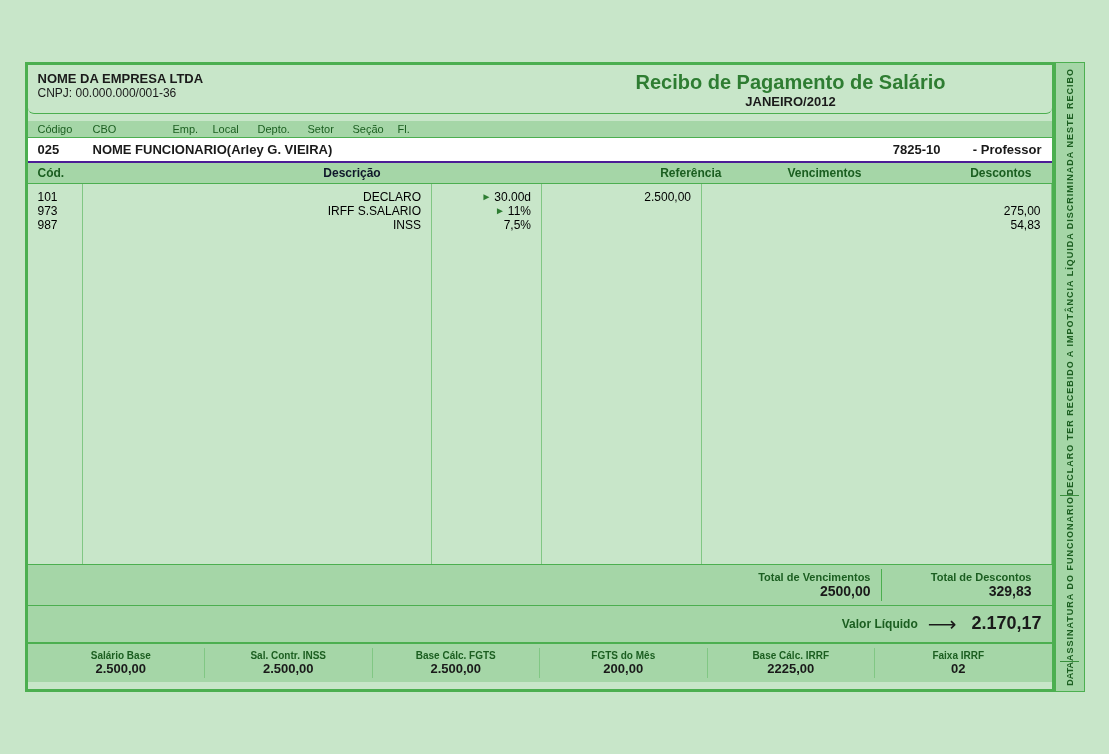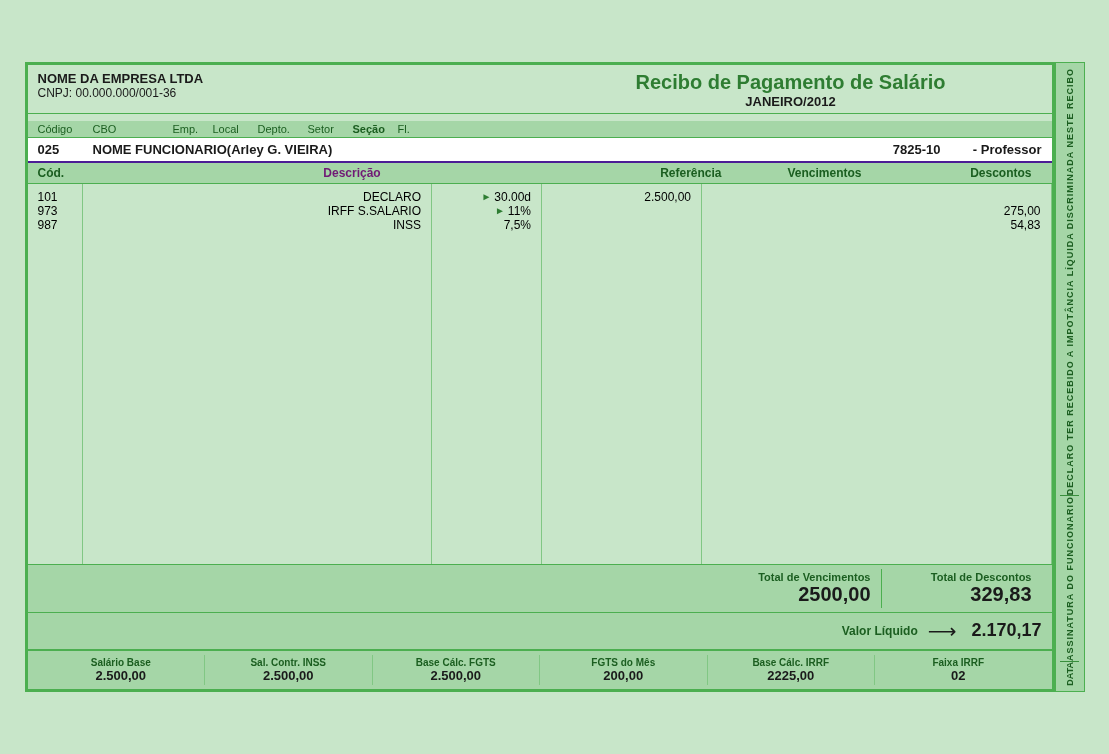--- a/index.html
+++ b/index.html
@@ -56,20 +56,21 @@
       color: #1b5e20;
       font-weight: bold;
     }
 
     
     .header {
       display: flex;
       padding: 6px 10px 4px 10px;
       background: #c8e6c9;
       border-bottom: 1px solid #4caf50;
+      border-radius: 6px;
     }
     .header-left {
       flex: 1;
     }
     .header-left .company-name {
       font-size: 13px;
       font-weight: bold;
       color: #1a1a1a;
     }
     .header-left .cnpj {
@@ -103,21 +104,21 @@
       font-weight: normal;
       margin-top: 7px;
     }
     .employee-header .col-cod { width: 55px; }
     .employee-header .col-nome { flex: 1; }
     .employee-header .col-cbo { width: 80px; }
     .employee-header .col-emp { width: 40px; }
     .employee-header .col-local { width: 45px; }
     .employee-header .col-depto { width: 50px; }
     .employee-header .col-setor { width: 45px; }
-    .employee-header .col-secao { width: 45px; font-weight: bold; }
+    .employee-header .col-secao { width: 45px; }
     .employee-header .col-fl { width: 30px; }
 
     .employee-data {
       display: flex;
       background: #ffffff;
       padding: 4px 10px;
       border-bottom: 2px solid #4c1d95;
       font-size: 13px;
       color: #1a1a1a;
       font-weight: bold;
@@ -127,21 +128,21 @@
     .employee-data .col-nome { flex: 1; }
     .employee-data .col-cbo-val { width: 80px; }
     .employee-data .col-rest { color: #1a1a1a; font-size: 13px; }
     .table-header {
       display: flex;
       background: #a5d6a7;
       padding: 3px 10px;
       border-bottom: 1px solid #4caf50;
     }
     .th-cod { width: 55px; color: #1b5e20; font-weight: bold; }
-    .th-desc { flex: 1; text-align: center; color: #701a75; font-weight: bold; }
+    .th-desc { flex: 1; text-align: center; color: #0f172a; font-weight: bold; }
     .th-ref { width: 110px; text-align: right; color: #1b5e20; font-weight: bold; }
     .th-venc { width: 160px; text-align: right; color: #1b5e20; font-weight: bold; padding-right: 20px; }
     .th-desc2 { width: 160px; text-align: right; color: #1b5e20; font-weight: bold; padding-right: 10px; }
 
     .table-body {
       display: flex;
       flex: 1;
       min-height: 380px;
     }
     .col-section-cod {
@@ -185,21 +186,21 @@
       border-right: 1px solid #4caf50;
       padding: 2px 10px;
       text-align: right;
     }
     .totals-desc {
       width: 160px;
       padding: 2px 10px;
       text-align: right;
     }
     .totals-label { font-size: 11px; color: #1b5e20; font-weight: bold; }
-    .totals-value { font-size: 20px; color: #1a1a1a; font-weight: bold; }
+    .totals-value { font-size: 14px; color: #1a1a1a; font-weight: bold; }
 
     .liquido-row {
       display: flex;
       background: #a5d6a7;
       padding: 6px 10px;
       border-top: 1px solid #4caf50;
       align-items: center;
     }
     .liquido-spacer { flex: 1; }
     .liquido-label { font-size: 12px; color: #1b5e20; font-weight: bold; margin-right: 10px; }

